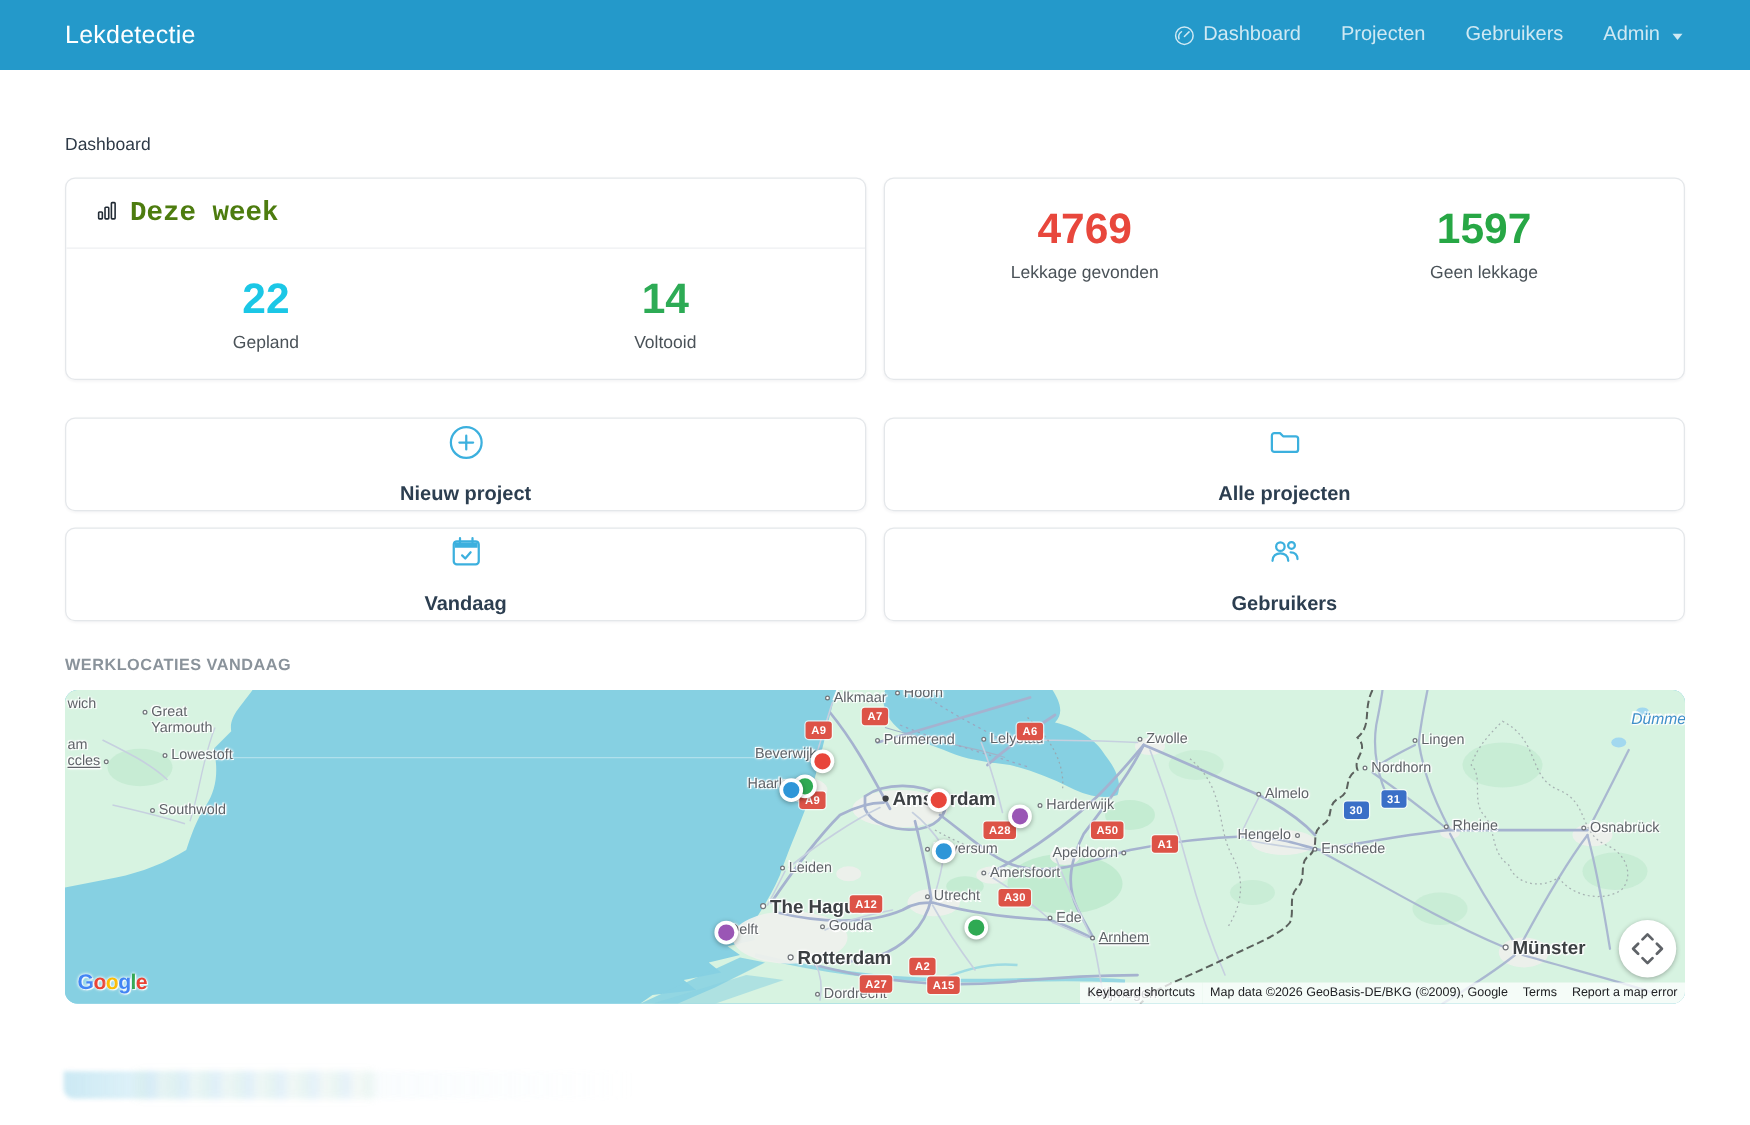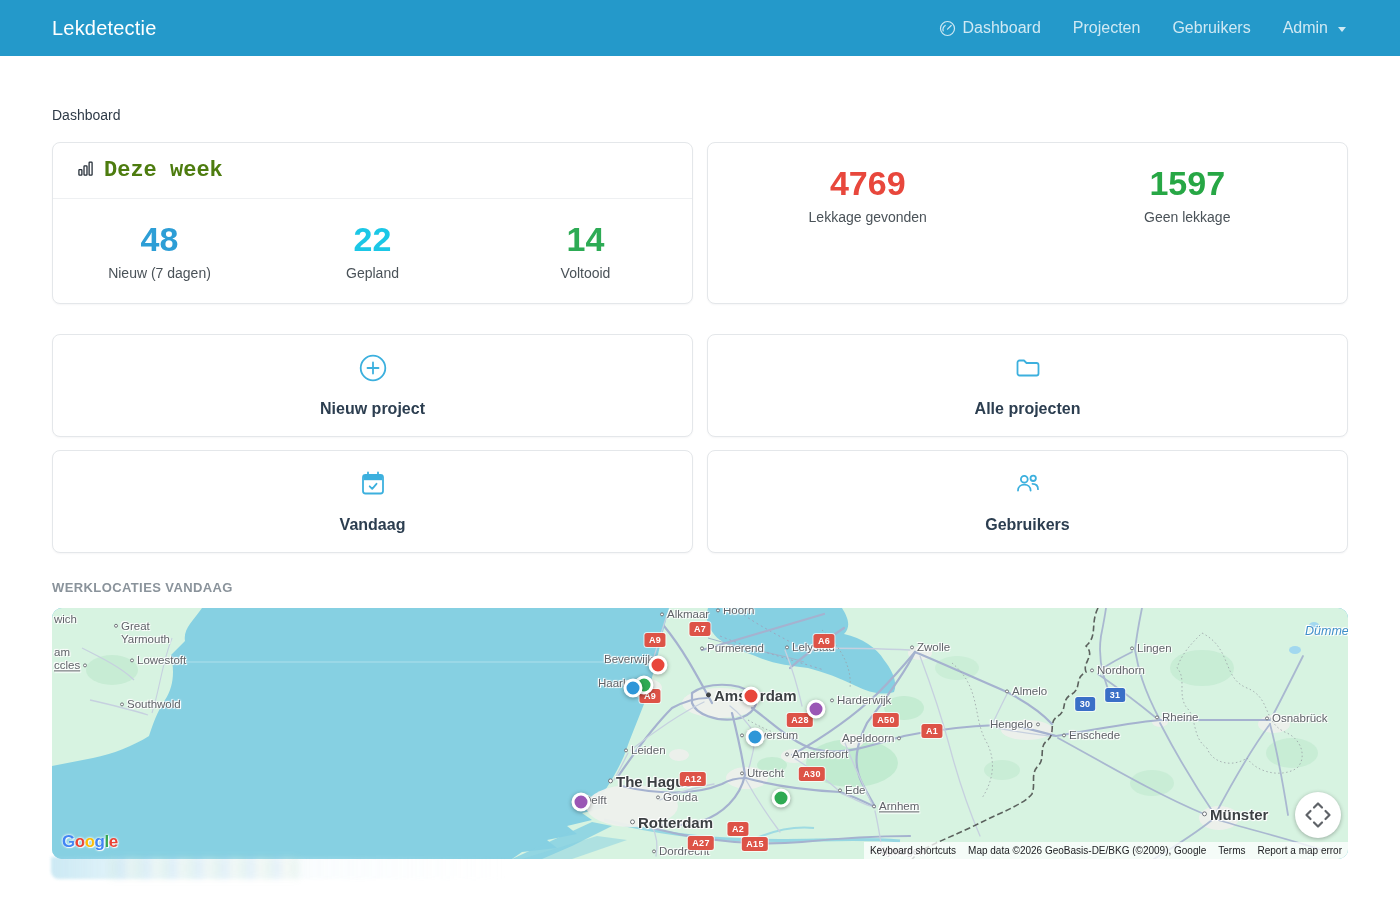--- a/index.html
+++ b/index.html
@@ -27,21 +27,21 @@
     box-shadow:0 1px 2px rgba(20,30,40,.04); overflow:hidden; }
   .card-header { height:56px; display:flex; align-items:center; gap:10px; padding:0 24px;
     border-bottom:1px solid #eef0f2; }
   .card-title { font-size:22px; font-weight:700; color:#4d7c0f;font-family:Liberation Mono, monospace; }
   .stats-row { height:104px; display:flex; align-items:center; }
   .stat { flex:1; text-align:center; }
   .stat-value { font-size:34px; font-weight:700; line-height:1.1; }
   .stat-label { font-size:14px; color:#4a5258; margin-top:7px; }
   .row1 { margin-bottom:30px; }
 
-  .action-card { height:103px; display:flex; flex-direction:column; align-items:center;
+  .action-card { height:75px; display:flex; flex-direction:column; align-items:center;
     justify-content:center; gap:13px; cursor:pointer; }
   .action-label { font-size:16px; font-weight:600; color:#2c3e50; }
   .row2 { margin-bottom:13px; }
   .row3 { margin-bottom:27px; }
 
   .section-title { font-size:13px; font-weight:700; color:#8a939b; letter-spacing:.4px;
     margin-bottom:13px; }
 
   
   .map-wrap { position:relative; height:251px; border-radius:10px; overflow:hidden;
@@ -130,24 +130,20 @@
           <span>
             <svg width="17" height="17" viewBox="0 0 16 16" fill="none" stroke="#222b35" stroke-width="1.2">
               <rect x="1.8" y="9" width="2.8" height="5.2" rx=".6"></rect>
               <rect x="6.6" y="5.5" width="2.8" height="8.7" rx=".6"></rect>
               <rect x="11.4" y="2" width="2.8" height="12.2" rx=".6"></rect>
             </svg>
           </span>
           <span class="card-title">Deze week</span>
         </div>
         <div class="stats-row">
-          <div class="stat">
-            <div class="stat-value" style="color: rgb(45, 158, 214);">48</div>
-            <div class="stat-label">Nieuw (7 dagen)</div>
-          </div>
           <div class="stat">
             <div class="stat-value" style="color: rgb(27, 199, 230);">22</div>
             <div class="stat-label">Gepland</div>
           </div>
           <div class="stat">
             <div class="stat-value" style="color: rgb(45, 171, 85);">14</div>
             <div class="stat-label">Voltooid</div>
           </div>
         </div>
       </div>
@@ -432,21 +428,21 @@
             <span class="ctxt">Nijmegen</span>
           </div>
           <div class="city" style="left: 953px; top: 84px;">
             <span class="cdot left"></span>
             <span class="ctxt">Almelo</span>
           </div>
           <div class="city" style="left: 938px; top: 117px;">
             <span class="ctxt">Hengelo</span>
             <span class="cdot right"></span>
           </div>
-          <div class="city" style="left: 998px; top: 128px; padding-left: 12px;">
+          <div class="city" style="left: 998px; top: 128px;">
             <span class="cdot left"></span>
             <span class="ctxt">Enschede</span>
           </div>
           <div class="city" style="left: 1038px; top: 63px;">
             <span class="cdot left"></span>
             <span class="ctxt">Nordhorn</span>
           </div>
           <div class="city" style="left: 1078px; top: 41px;">
             <span class="cdot left"></span>
             <span class="ctxt">Lingen</span>

